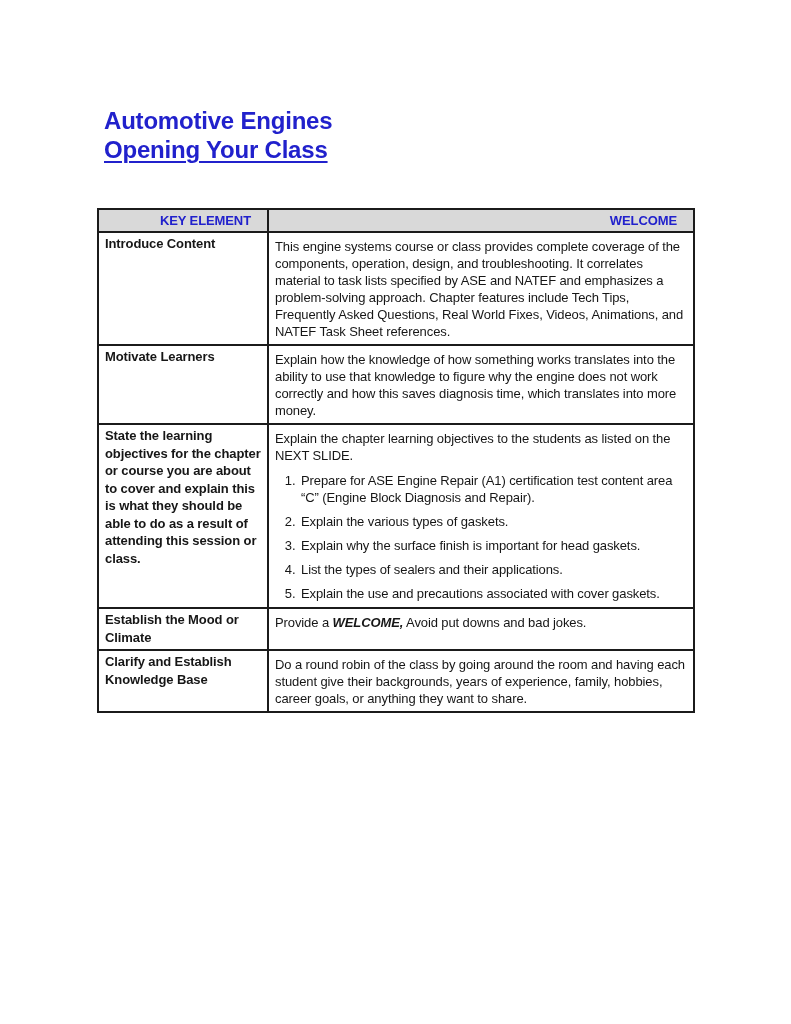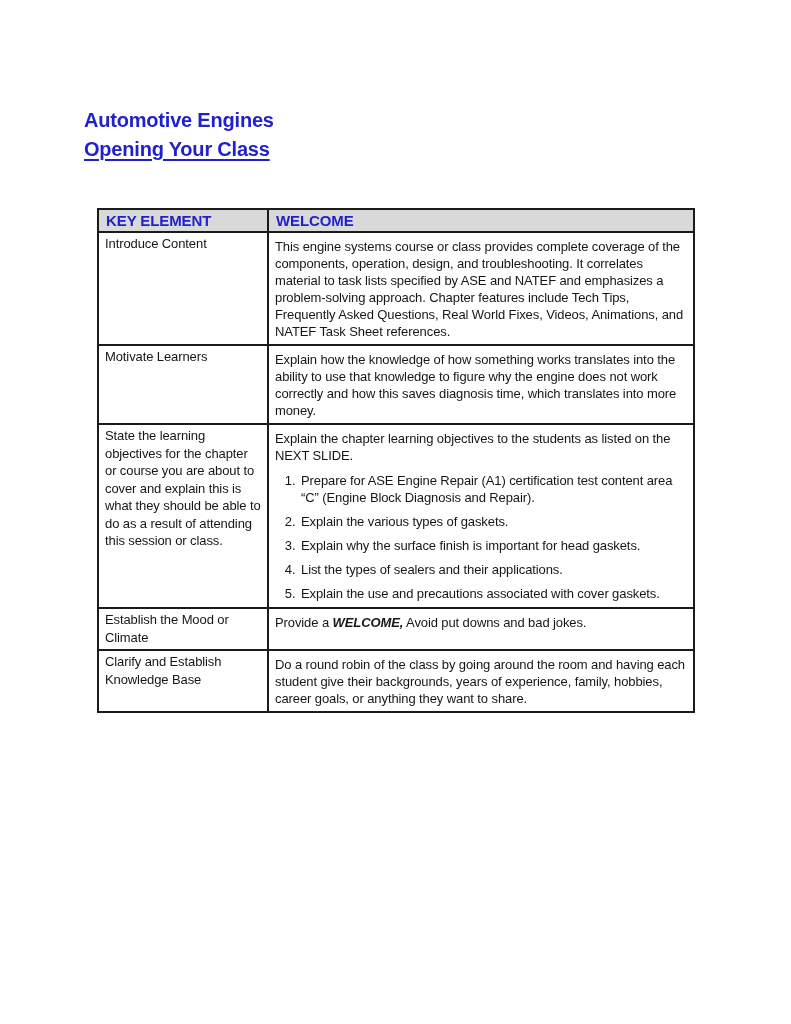--- a/index.html
+++ b/index.html
@@ -20,25 +20,25 @@
     position: relative;
     overflow: hidden;
   }
   .page {
     position: absolute;
     inset: 0;
     background: var(--page-bg);
   }
   .doc-title {
     position: absolute;
-    left: 84px;
+    left: 104px;
     top: 106px;
     color: var(--heading-blue);
     font-weight: bold;
-    font-size: 20px;
+    font-size: 24px;
     line-height: 29px;
     letter-spacing: -0.2px;
   }
   .title-line { white-space: nowrap; }
   .title-line.underlined {
     text-decoration: underline;
     text-decoration-thickness: 2px;
     text-underline-offset: 3px;
   }
   table.key-table {
@@ -55,27 +55,28 @@
   table.key-table th,
   table.key-table td {
     border: 2px solid var(--border-color);
     vertical-align: top;
     text-align: left;
     padding: 2px 6px 3px 6px;
   }
   table.key-table th {
     background: var(--header-bg);
     color: var(--heading-blue);
-    font-size: 15px;
+    font-size: 13px;
     line-height: 19px;
     padding: 1px 16px 1px 7px;
+    text-align: right;
   }
   col.key-col { width: 170px; }
   td.key-cell {
-    font-weight: normal;
+    font-weight: bold;
     line-height: 17.5px;
   }
   td.example-cell p {
     margin: 3px 0 1px 0;
   }
   td.example-cell p.pre-list {
     margin-bottom: 8px;
   }
   td.example-cell ol {
     margin: 0;

